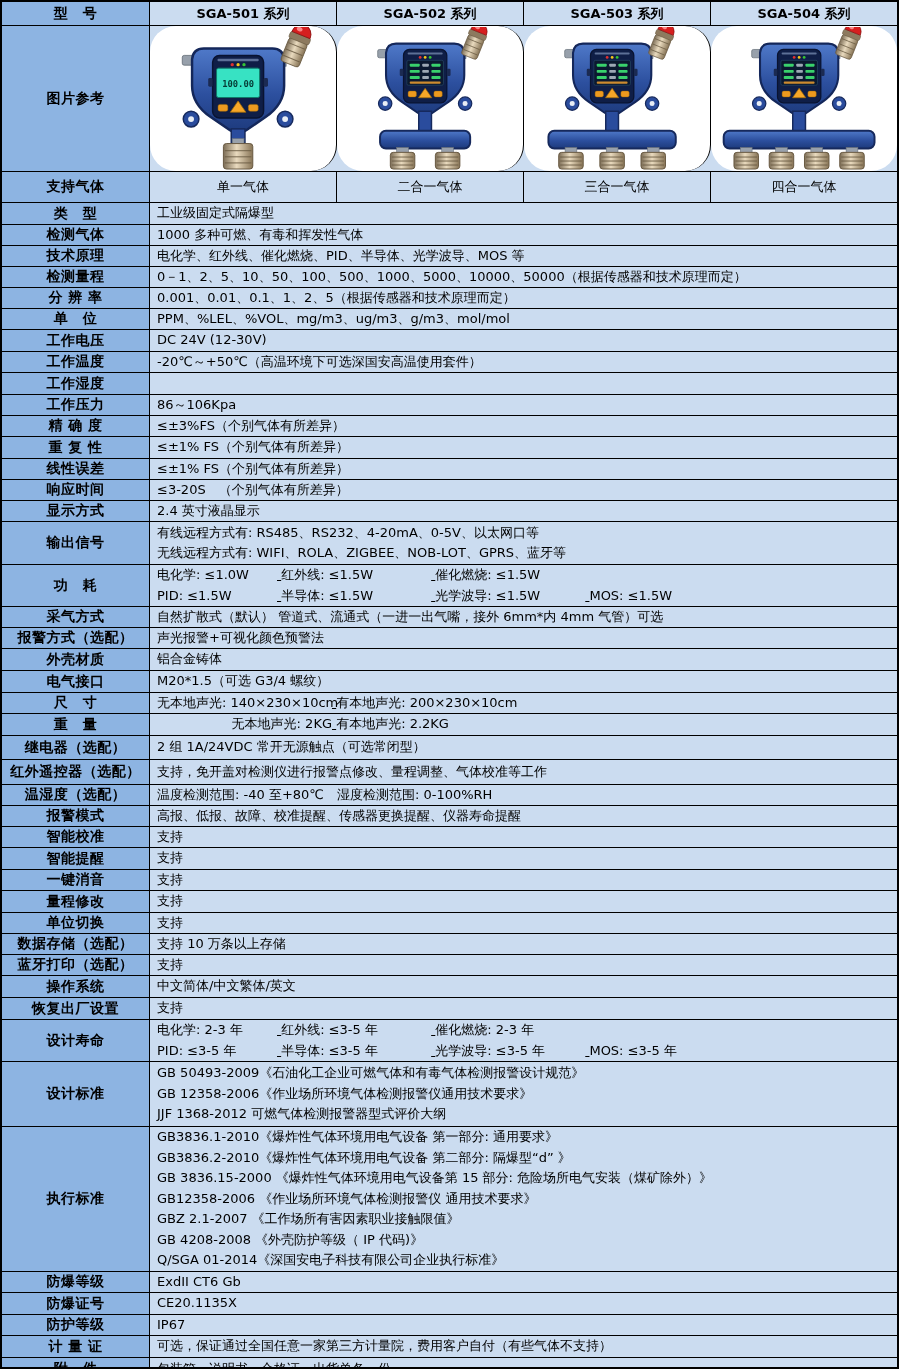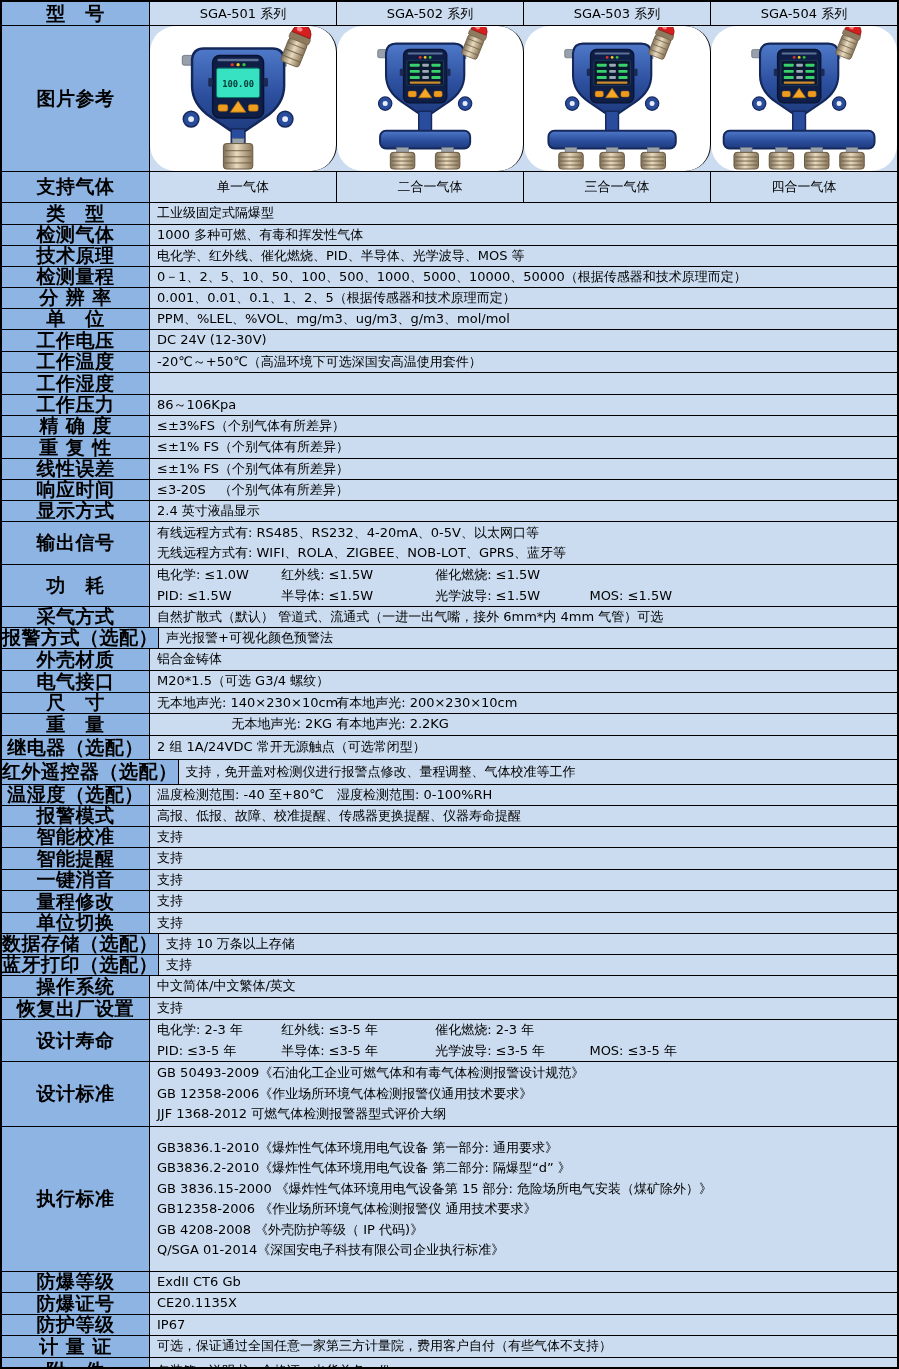--- a/index.html
+++ b/index.html
@@ -4,30 +4,30 @@
 <style>
   * { box-sizing: border-box; margin: 0; padding: 0; }
   html,body { background:#ffffff; }
   body { width:899px; font-family:"DejaVu Sans", sans-serif; color:#000; }
   .sheet { width:899px; height:1369px; border:2px solid #000; background:#cbdcf0;
            display:flex; flex-direction:column; overflow:hidden; }
   .row { display:flex; border-bottom:1px solid #000; flex:0 0 auto; background:#cbdcf0; }
   .row.last { flex:1 1 auto; border-bottom:none; }
   .lbl { flex:0 0 148px; background:#8db4e2; border-right:1px solid #000;
          display:flex; align-items:center; justify-content:center; text-align:right;
-         font-weight:bold; font-size:19px; letter-spacing:.5px; white-space:nowrap; }
+         font-weight:bold; font-size:14px; letter-spacing:.5px; white-space:nowrap; }
   .val { flex:1 1 auto; display:flex; flex-direction:column; justify-content:center;
          padding:1px 6px 1px 7px; font-size:13px; line-height:20.5px; white-space:nowrap; overflow:hidden; }
   .cell { flex:1 1 0; display:flex; align-items:center; justify-content:center;
           border-right:1px solid #000; font-size:13px; }
   .cell:last-child { border-right:none; }
-  .mcell { font-weight:normal; }
+  .mcell { font-weight:bold; }
   .imgcell { background:#ffffff; padding:1px;border-radius:26px; }
   .devsvg { width:100%; height:100%; display:block; }
-  .segline { white-space:nowrap; }
+  .segline { white-space:nowrap;text-decoration:underline; }
   .seg { display:inline-block; }
   .w120 { width:120px; } .w150 { width:150px; } .w175 { width:175px;text-align:right; }
   .hH{height:24px} .hI{height:146px} .hG{height:31px}
   .h21{height:21px} .h22{height:22px} .h24{height:24px} .h25{height:25px}
   .h42{height:42px} .h43{height:43px} .h65{height:65px} .h145{height:145px}
 </style>
 </head>
 <body>
 
 <div class="sheet">
@@ -520,20 +520,21 @@
     </div>
   </div>
 
   <div class="row h145">
     <div class="lbl">执行标准</div>
     <div class="val">
       <span>GB3836.1-2010《爆炸性气体环境用电气设备 第一部分: 通用要求》</span>
       <span>GB3836.2-2010《爆炸性气体环境用电气设备 第二部分: 隔爆型“d” 》</span>
       <span>GB 3836.15-2000 《爆炸性气体环境用电气设备第 15 部分: 危险场所电气安装（煤矿除外）》</span>
       <span>GB12358-2006 《作业场所环境气体检测报警仪 通用技术要求》</span>
+      <span>GBZ 2.1-2007 《工作场所有害因素职业接触限值》</span>
       <span>GB 4208-2008 《外壳防护等级（ IP 代码)》</span>
       <span>Q/SGA 01-2014《深国安电子科技有限公司企业执行标准》</span>
     </div>
   </div>
 
   <div class="row h21">
     <div class="lbl">防爆等级</div>
     <div class="val">ExdII CT6 Gb</div>
   </div>
   <div class="row h22">

